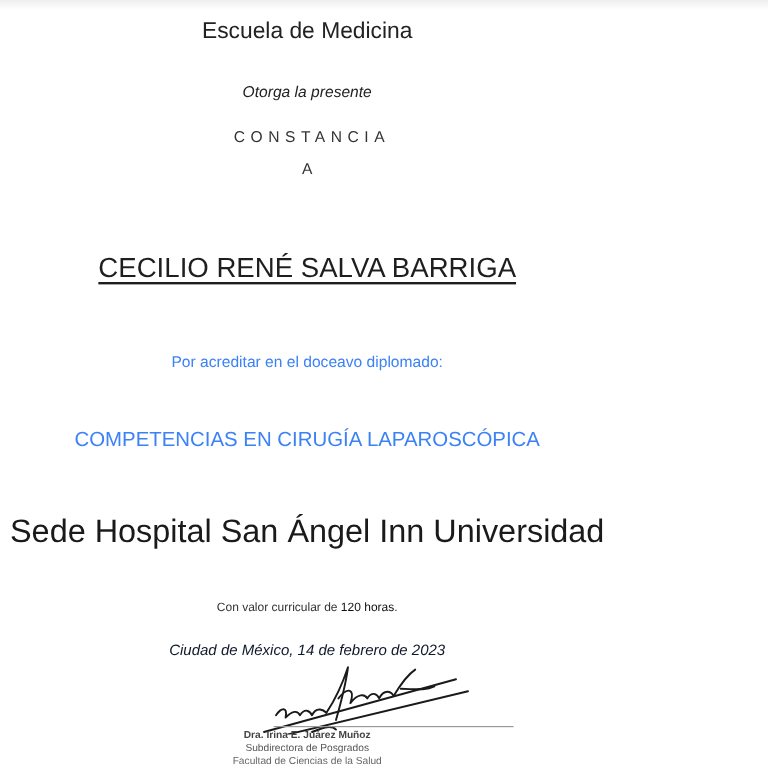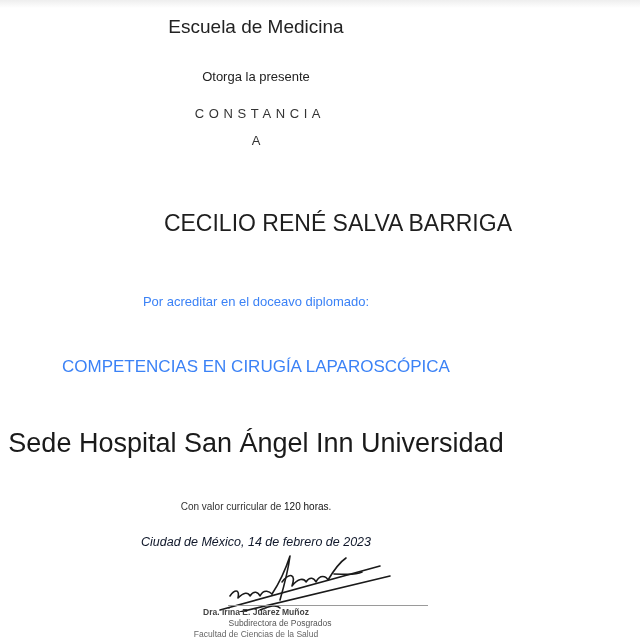--- a/index.html
+++ b/index.html
@@ -12,42 +12,42 @@
     }
     .topshade {
       position: absolute; left: 0; top: 0; width: 640px; height: 8px;
       background: linear-gradient(#eeeeee, #ffffff);
     }
     .line {
       position: absolute; left: 0; width: 512px; text-align: center;
       white-space: nowrap;
     }
     .school { top: 16px; font-size: 19px; color: #222; }
-    .grants { top: 69px; font-size: 13px; color: #222; }
+    .grants { top: 69px; font-size: 13px; color: #222; font-style: italic; }
     .constancia { top: 106px; font-size: 13px; letter-spacing: 4.6px; color: #333; padding-left: 4px; }
     .a-letter { top: 133px; font-size: 13px; color: #333; }
     .name {
       top: 210px; font-size: 23px; color: #1e1e1e;
-      text-underline-offset: 4px; text-decoration-thickness: 1.5px; text-align: right;
+      text-decoration: underline; text-underline-offset: 4px; text-decoration-thickness: 1.5px;
     }
     .accredit { top: 294px; font-size: 13px; color: #3b82f6; }
     .program { top: 357px; font-size: 17px; color: #3b82f6; }
     .venue { top: 428px; font-size: 27px; color: #1a1a1a; }
     .credit { top: 501px; font-size: 10px; color: #333; }
     .credit b { font-weight: normal; color: #111; }
     .date { top: 535px; font-size: 12.5px; font-style: italic; color: #0f172a; }
     .sig-area {
       position: absolute; left: 200px; top: 552px; width: 240px; height: 60px;
     }
     .sig-line {
       position: absolute; left: 228px; top: 605px; width: 200px; height: 1px;
       background: #9a9a9a;
     }
     .signer { top: 607px; font-size: 8.5px; font-weight: bold; color: #444; }
-    .signer-role { top: 618px; font-size: 8.5px; color: #555; margin-left: 24px; }
+    .signer-role { top: 618px; font-size: 8.5px; color: #555; }
     .signer-faculty { top: 629px; font-size: 8.5px; color: #666; }
   </style>
 </head>
 <body>
 
 <div class="topshade"></div>
 
 <div class="line school">Escuela de Medicina</div>
 <div class="line grants">Otorga la presente</div>
 <div class="line constancia">CONSTANCIA</div>

